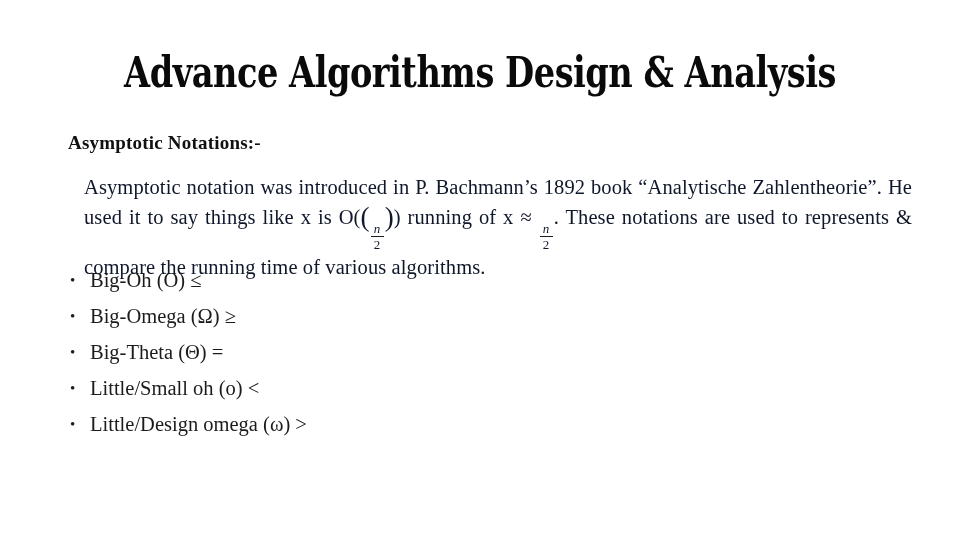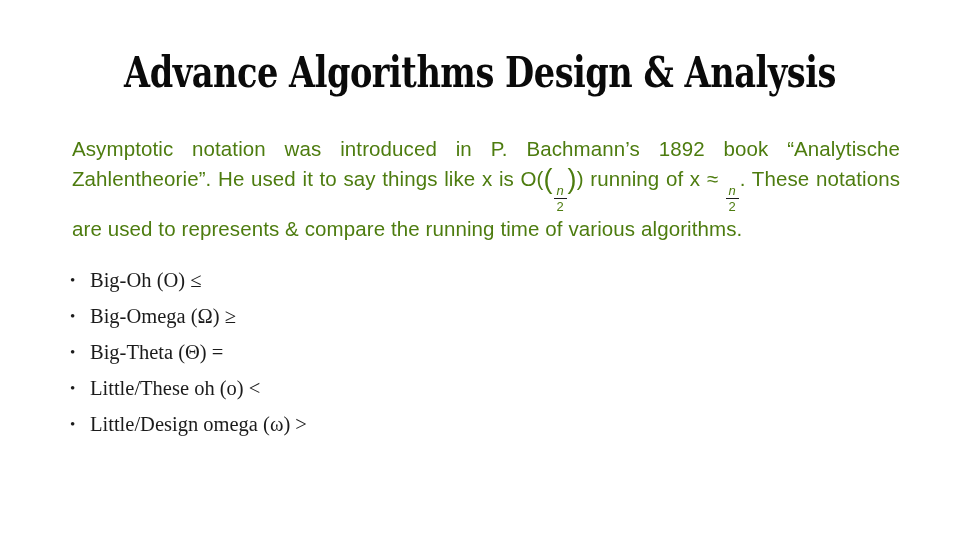--- a/index.html
+++ b/index.html
@@ -54,28 +54,28 @@
     font-family: "Liberation Serif", "DejaVu Serif", serif;
     font-weight: 700;
     font-size: 19px;
     line-height: 26px;
     color: #111111;
     margin: 0 0 6px 0;
     letter-spacing: 0.2px;
   }
 
   .para {
-    font-family: Liberation Sans, sans-serif;
+    font-family: Liberation Serif, serif;
     font-weight: 400;
     font-size: 20.5px;
     line-height: 30px;
-    color: #4d7c0f;
+    color: #0f172a;
     text-align: justify;
     text-justify: inter-word;
-    margin: 4px;
+    margin: 16px;
     width: 828px;
     letter-spacing: 0.1px;
   }
 
   
   .frac {
     display: inline-flex;
     flex-direction: column;
     align-items: center;
     justify-content: center;
@@ -139,20 +139,21 @@
 </style>
 </head>
 <body>
 
 <div class="slide">
 
   <div class="slide-title">Advance Algorithms Design &amp; Analysis</div>
 
   <div class="body-block">
 
+    <div class="section-heading">Asymptotic Notations:-</div>
 
     <p class="para">
       <span>Asymptotic notation was introduced in P. Bachmann’s 1892 book “Analytische Zahlentheorie”. He used it to say things like x is O(</span><span class="bigparen">(</span><span class="frac">
           <span class="num">n</span>
           <span class="bar"></span>
           <span class="den">2</span>
         </span><span class="bigparen">)</span><span>) running of x ≈ </span><span class="frac">
           <span class="num">n</span>
           <span class="bar"></span>
           <span class="den">2</span>
@@ -171,21 +172,21 @@
       <span>Big-Omega (Ω)</span>
       <span>≥</span>
     </li>
     <li class="bullet-item">
       <span class="bullet-dot">•</span>
       <span>Big-Theta (Θ)</span>
       <span>=</span>
     </li>
     <li class="bullet-item">
       <span class="bullet-dot">•</span>
-      <span>Little/These oh (o)</span>
+      <span>Little/Small oh (o)</span>
       <span>&lt;</span>
     </li>
     <li class="bullet-item">
       <span class="bullet-dot">•</span>
       <span>Little/Design omega (ω)</span>
       <span>&gt;</span>
     </li>
   </ul>
 
 </div>

